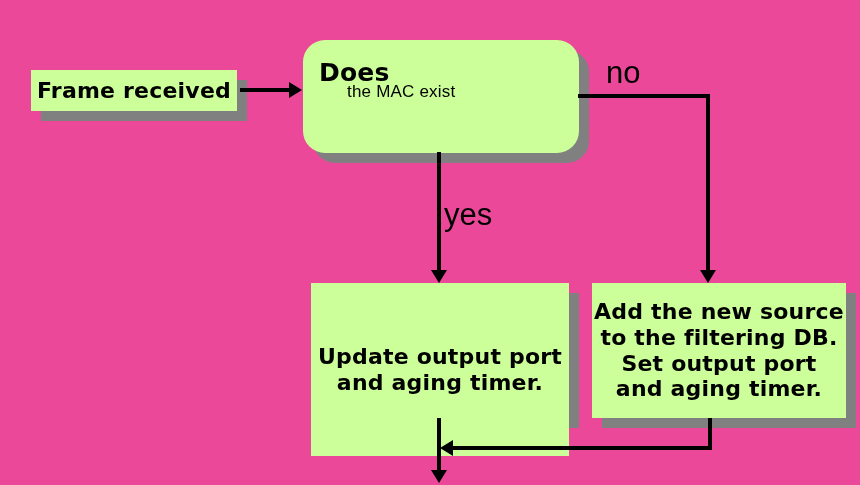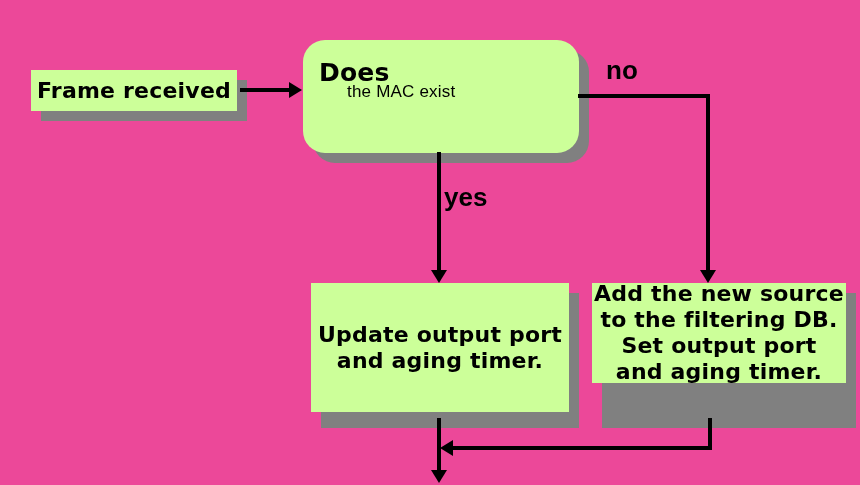--- a/index.html
+++ b/index.html
@@ -56,29 +56,29 @@
     font-size: 23px;
     align-items: flex-start;
     padding-top: 10px;
   }
   #shadow-decision {
     left: 313px; top: 50px; width: 276px; height: 113px;
     border-radius: 22px;
   }
 
   #node-update {
-    left: 311px; top: 283px; width: 258px; height: 129px;
+    left: 311px; top: 283px; width: 258px; height: 173px;
     font-size: 22px;
   }
   #shadow-update {
     left: 321px; top: 293px; width: 258px; height: 135px;
   }
 
   #node-add {
-    left: 592px; top: 283px; width: 254px; height: 100px;
+    left: 592px; top: 283px; width: 254px; height: 135px;
     font-size: 22px;
   }
   #shadow-add {
     left: 602px; top: 293px; width: 254px; height: 135px;
   }
 
   
   .decision-text {
     display: block;
     width: 100%;
@@ -148,27 +148,27 @@
     border-left: 8px solid transparent;
     border-right: 8px solid transparent;
     border-top: 13px solid #000000;
     z-index: 5;
   }
 
   
   .edge-label {
     position: absolute;
     font-family: "Liberation Sans", sans-serif;
-    font-weight: bold;
-    font-size: 26px;
+    font-weight: normal;
+    font-size: 31px;
     color: #000000;
     z-index: 6;
   }
   #label-no  { left: 606px; top: 55px; }
-  #label-yes { left: 444px; top: 182px; }
+  #label-yes { left: 444px; top: 197px; }
 </style>
 </head>
 <body>
 
 <div id="canvas">
 
   <div class="shadow" id="shadow-frame-received"></div>
   <div class="shadow" id="shadow-decision"></div>
   <div class="shadow" id="shadow-update"></div>
   <div class="shadow" id="shadow-add"></div>

